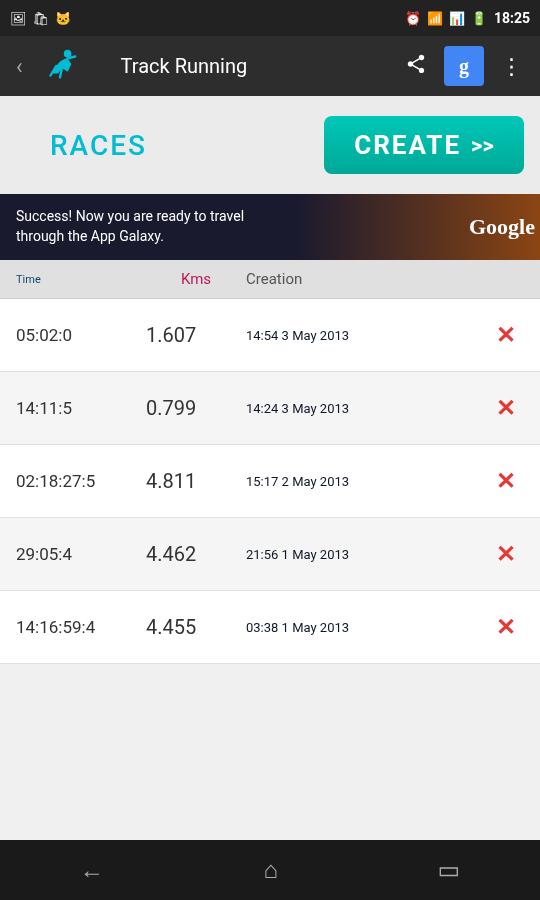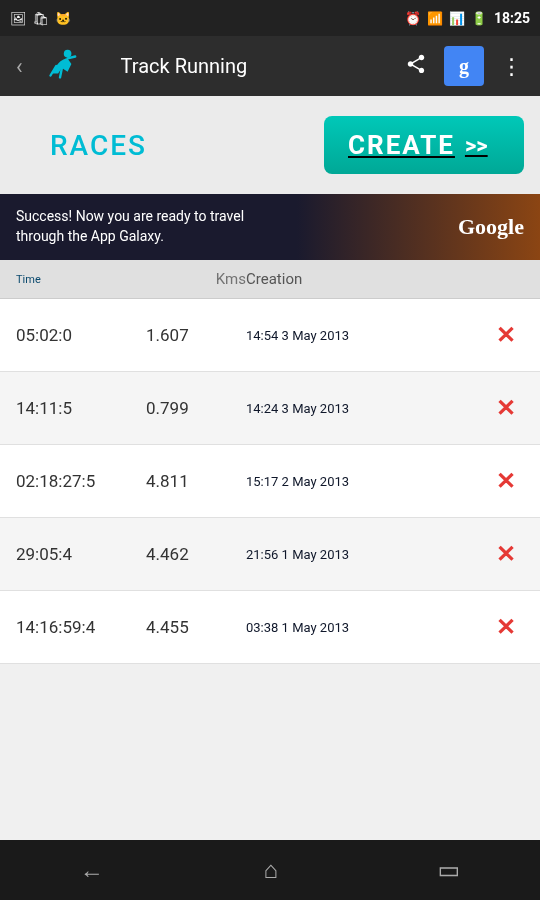--- a/index.html
+++ b/index.html
@@ -125,21 +125,21 @@
     }
     .create-btn {
       background: linear-gradient(to bottom, #00c8b8, #00a896);
       border-radius: 8px;
       padding: 14px 24px;
       display: flex;
       align-items: center;
       gap: 10px;
       cursor: pointer;
       min-width: 200px;
-      text-decoration: underline;
+      justify-content: center;
     }
     .create-btn-text {
       color: white;
       font-size: 26px;
       font-weight: bold;
       letter-spacing: 2px;
     }
     .create-btn-arrows {
       color: white;
       font-size: 22px;
@@ -163,42 +163,42 @@
       font-size: 14px;
       max-width: 260px;
       line-height: 1.4;
     }
     .ad-google {
       color: white;
       font-size: 22px;
       font-weight: bold;
       font-family: Georgia, serif;
       position: absolute;
-      right: 16px;
+      right: 5px;
     }
 
     
     .table-header {
       display: flex;
       align-items: center;
       padding: 10px 16px;
       background: #e0e0e0;
       border-bottom: 1px solid #ccc;
     }
     .col-time {
       width: 130px;
       font-size: 11px;
       color: #0c4a6e;
       text-align: left;
     }
     .col-kms {
       width: 100px;
       font-size: 15px;
-      color: #737373;
-      text-align: right;
+      color: #be185d;
+      text-align: center;
     }
     .col-creation {
       flex: 1;
       font-size: 15px;
       color: #555;
       text-align: left;
     }
 
     
     .table-row {
@@ -212,21 +212,21 @@
     .table-row.alt {
       background: #f5f5f5;
     }
     .cell-time {
       width: 130px;
       font-size: 17px;
       color: #333;
     }
     .cell-kms {
       width: 100px;
-      font-size: 17px;
+      font-size: 20px;
       color: #333;
     }
     .cell-creation {
       flex: 1;
       font-size: 13px;
       color: #0f172a;
     }
     .delete-btn {
       width: 36px;
       height: 36px;

